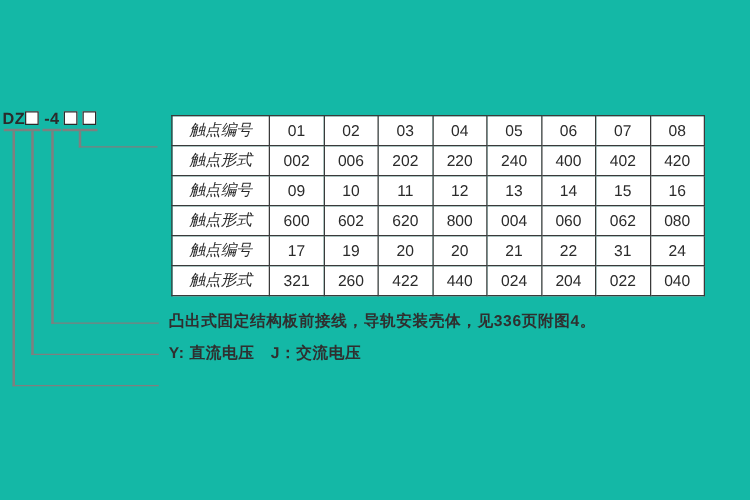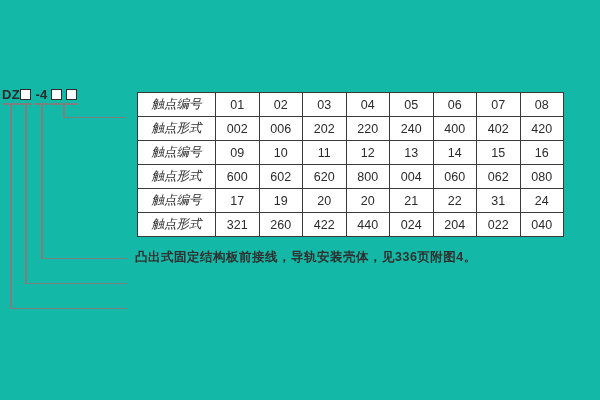--- a/index.html
+++ b/index.html
@@ -157,14 +157,15 @@
           <td class="value-cell">440</td>
           <td class="value-cell">024</td>
           <td class="value-cell">204</td>
           <td class="value-cell">022</td>
           <td class="value-cell">040</td>
         </tr>
       </tbody>
   </table>
 
   <div class="annotation" style="top:250px;">凸出式固定结构板前接线，导轨安装壳体，见336页附图4。</div>
+  <div class="annotation" style="top:275px;">Y: 直流电压　J：交流电压</div>
 
 </div>
 
 </body></html>

